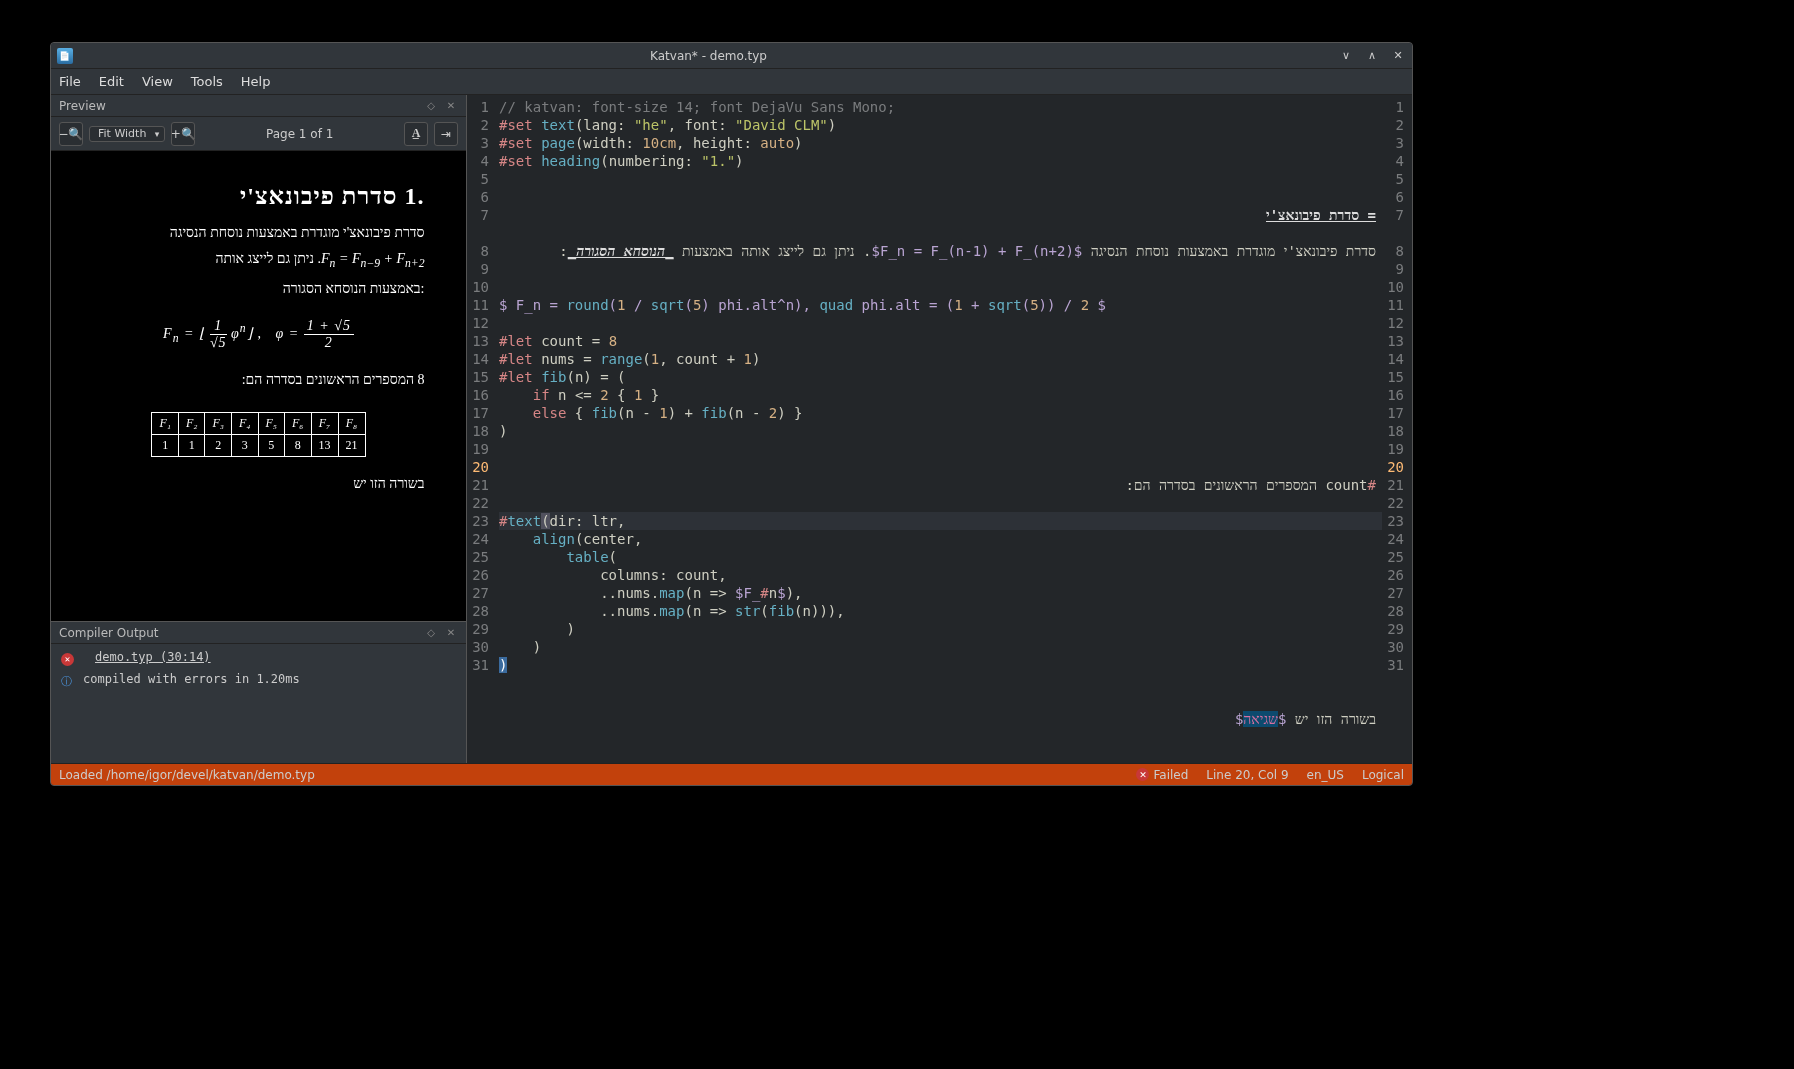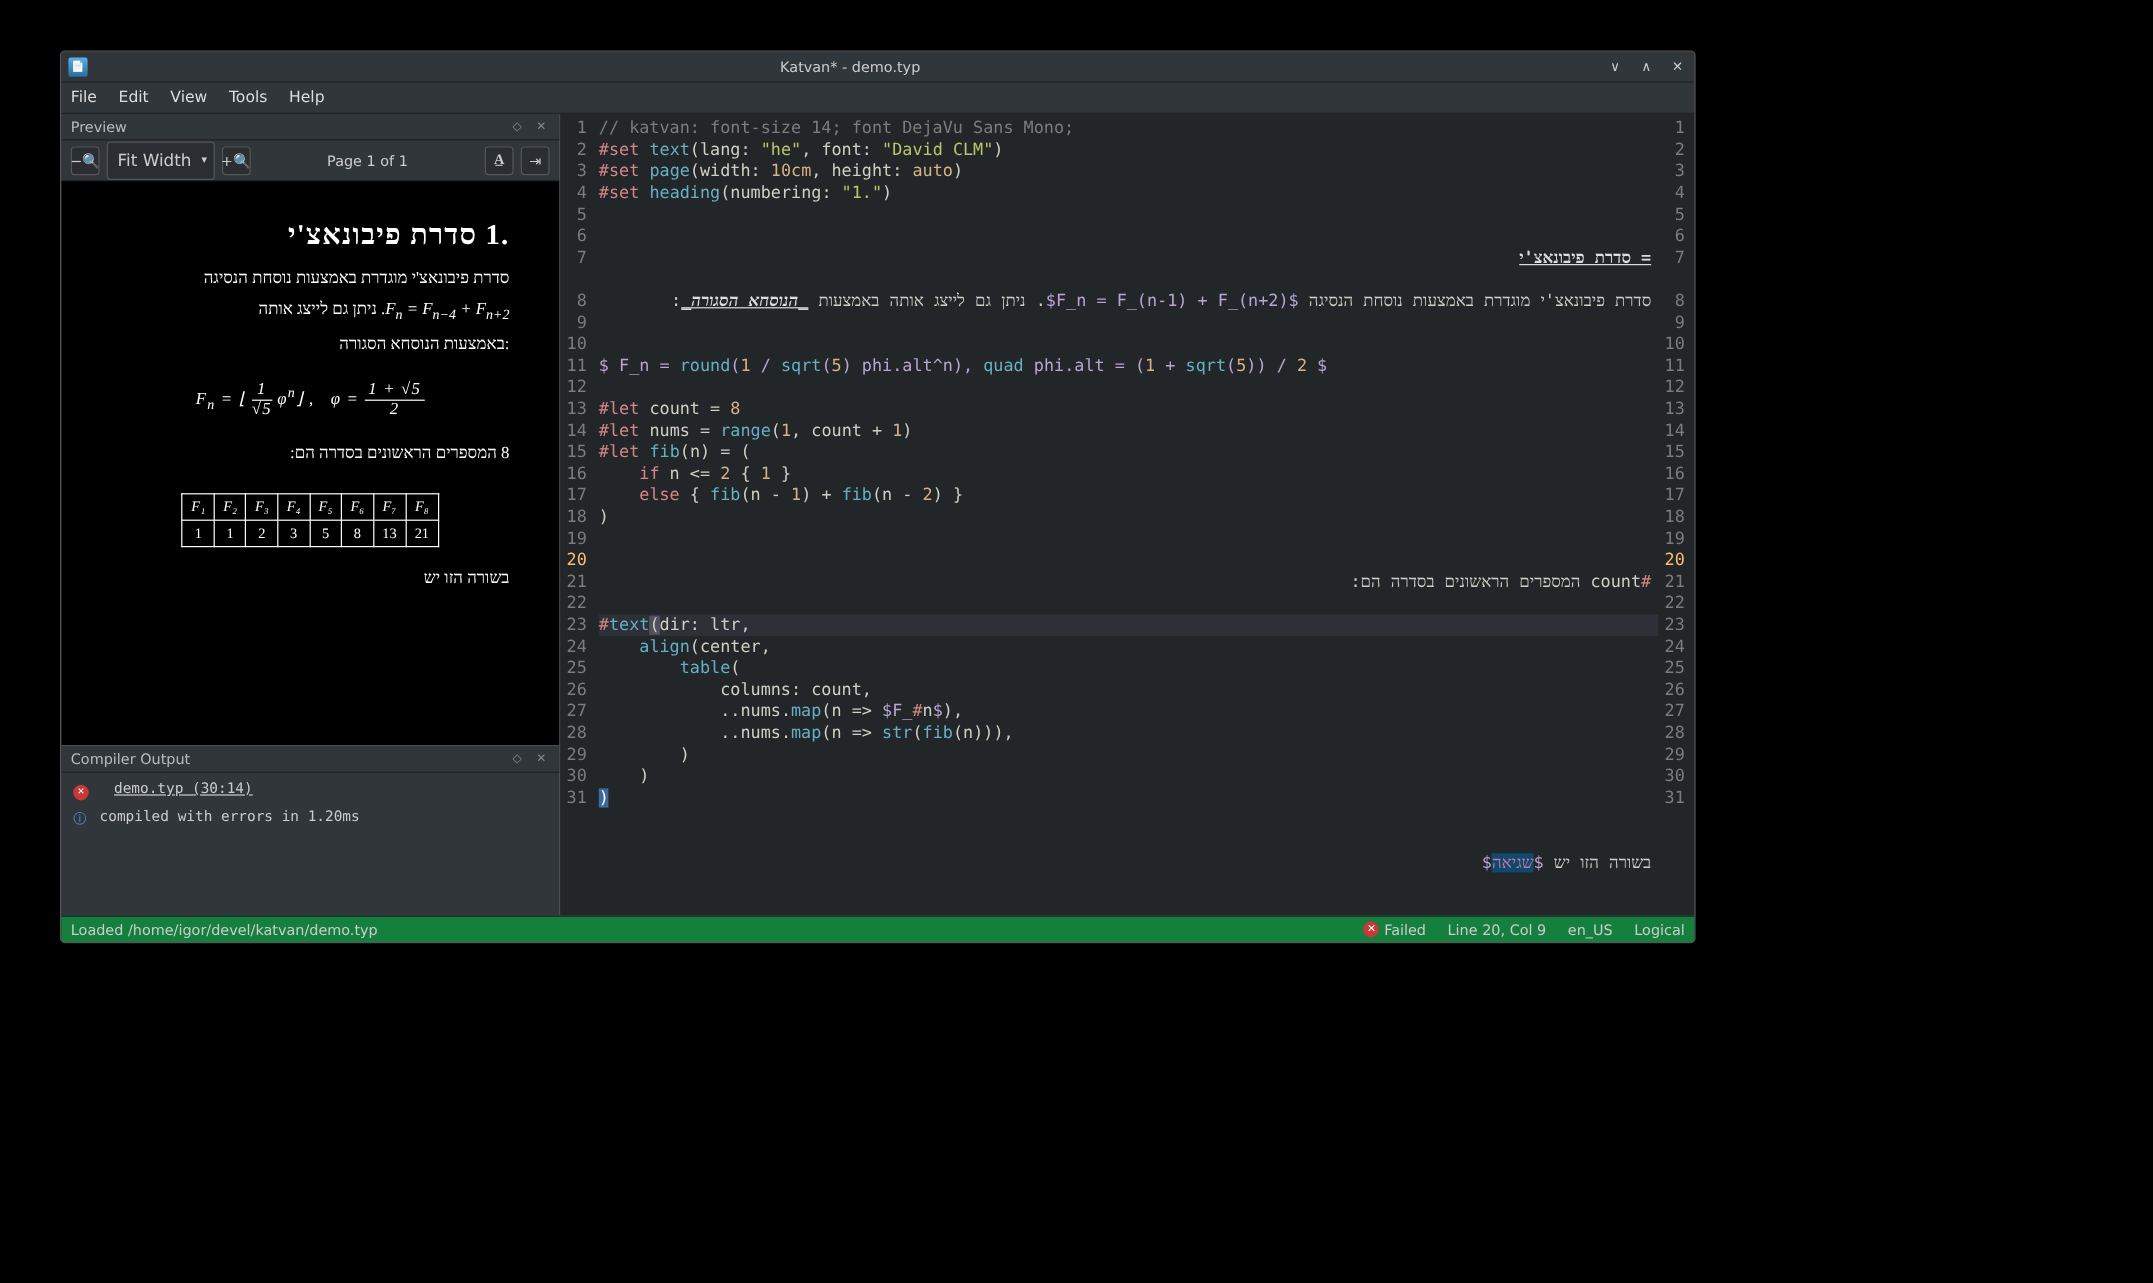--- a/index.html
+++ b/index.html
@@ -12,21 +12,21 @@
 .titlebar-btn { width: 16px; height: 16px; display: flex; align-items: center; justify-content: center; color: #ccc; cursor: pointer; font-size: 11px; }
 .menubar { height: 26px; background: #31363b; display: flex; align-items: center; padding: 0 8px; gap: 18px; border-bottom: 1px solid #222; }
 .menubar-item { color: #ddd; font-size: 13px; cursor: pointer; }
 .content { flex: 1; display: flex; overflow: hidden; }
 .left-pane { width: 416px; display: flex; flex-direction: column; border-right: 1px solid #555; }
 .panel-header { height: 22px; background: #31363b; display: flex; align-items: center; padding: 0 8px; color: #bbb; font-size: 12px; border-bottom: 1px solid #222; }
 .panel-header .spacer { flex: 1; }
 .panel-header .hbtn { width: 14px; height: 14px; margin-left: 6px; cursor: pointer; color: #888; font-size: 10px; display: flex; align-items: center; justify-content: center; }
 .preview-toolbar { height: 34px; display: flex; align-items: center; padding: 0 8px; gap: 6px; border-bottom: 1px solid #222; }
 .tbtn { width: 24px; height: 24px; border: 1px solid #555; border-radius: 3px; display: flex; align-items: center; justify-content: center; color: #ccc; cursor: pointer; font-size: 12px; background: #2a2e32; }
-.zoom-select { height: 32px; border: 1px solid #555; border-radius: 3px; background: #2a2e32; color: #ccc; padding: 0 18px 0 8px; font-size: 14px; display: flex; align-items: center; cursor: pointer; position: relative; }
+.zoom-select { height: 16px; border: 1px solid #555; border-radius: 3px; background: #2a2e32; color: #ccc; padding: 0 18px 0 8px; font-size: 11px; display: flex; align-items: center; cursor: pointer; position: relative; }
 .zoom-select::after { content: "▾"; position: absolute; right: 5px; font-size: 9px; }
 .page-indicator { flex: 1; text-align: center; color: #ccc; font-size: 12px; }
 .preview-area { flex: 1; background: #000; display: flex; justify-content: center; padding: 12px; overflow: auto; }
 .page { width: 380px; background: #000; color: #fff; padding: 20px 24px; font-family: 'Times New Roman', serif; }
 .page h1 { direction: rtl; text-align: right; font-size: 24px; font-weight: bold; margin-bottom: 12px; letter-spacing: 1px; font-family: 'Times New Roman', serif; }
 .page p { direction: rtl; text-align: right; font-size: 14px; line-height: 1.6; margin-bottom: 4px; }
 .formula-block { text-align: center; margin: 18px 0; }
 .formula-block .formula { display: inline-block; font-family: serif; font-style: italic; letter-spacing: 1px; font-size: 14px; }
 .page table { margin: 0 auto; border-collapse: collapse; font-size: 12px; font-family: serif; }
 .page table td, .page table th { border: 1px solid #fff; padding: 3px 7px; text-align: center; min-width: 24px; }
@@ -50,21 +50,21 @@
 .c-fn { color: #66b0c4; }
 .c-str { color: #bcc468; }
 .c-num { color: #d6b184; }
 .c-var { color: #cfcfc2; }
 .c-ul { color: #ddd; text-decoration: underline; font-weight: bold; }
 .c-math { color: #b9a4d2; }
 .c-mathfn { color: #66b0c4; }
 .c-err { color: #d670a0; background: #0c4a6e; }
 .c-paren-hl { background: #51515e; }
 .c-cursor { background: #3b6b9e; color: #fff; }
-.statusbar { height: 22px; background: #15803d; border-top: 1px solid #222; display: flex; align-items: center; padding: 0 8px; font-size: 12px; color: #ccc; gap: 18px; }
+.statusbar { height: 22px; background: #c2410c; border-top: 1px solid #222; display: flex; align-items: center; padding: 0 8px; font-size: 12px; color: #ccc; gap: 18px; }
 .statusbar .left { flex: 1; }
 .status-item { display: flex; align-items: center; gap: 4px; }
 .status-err-icon { color: #fff; background: #c83838; border-radius: 50%; width: 13px; height: 13px; display: inline-flex; align-items: center; justify-content: center; font-size: 9px; font-weight: bold; }
 .rtl-line { direction: rtl; text-align: right; padding-right: 6px; margin-top: 18px; }
 </style>
 </head>
 <body>
 
 <div class="window">
   <div class="titlebar">
@@ -100,21 +100,21 @@
           </div>
         <div class="tbtn">+🔍</div>
         <div class="page-indicator">Page 1 of 1</div>
         <div class="tbtn" style="font-weight:bold;font-family:serif">A̲</div>
         <div class="tbtn">⇥</div>
       </div>
       <div class="preview-area">
         <div class="page">
           <h1>.1 סדרת פיבונאצ'י</h1>
           <p>סדרת פיבונאצ'י מוגדרת באמצעות נוסחת הנסיגה</p>
-          <p><span style="font-style:italic;font-family:serif">F<sub>n</sub> = F<sub>n−4</sub> + F<sub>n+2</sub></span><span>. ניתן גם לייצג אותה</span></p>
+          <p><span style="font-style:italic;font-family:serif">F<sub>n</sub> = F<sub>n−9</sub> + F<sub>n+2</sub></span><span>. ניתן גם לייצג אותה</span></p>
           <p>:באמצעות הנוסחא הסגורה</p>
           <div class="formula-block">
             <span class="formula">F<sub>n</sub> = ⌊ <span style="display:inline-block;vertical-align:middle;text-align:center"><span style="display:block;border-bottom:1px solid #fff;padding:0 3px">1</span><span style="display:block">√5</span></span> φ<sup>n</sup>⌋ ,&nbsp;&nbsp; φ = <span style="display:inline-block;vertical-align:middle;text-align:center"><span style="display:block;border-bottom:1px solid #fff;padding:0 3px">1 + √5</span><span style="display:block">2</span></span></span>
           </div>
           <p>8 המספרים הראשונים בסדרה הם:</p>
           <br>
           <table>
             <tbody>
                 <tr>
               <th>F₁</th>

